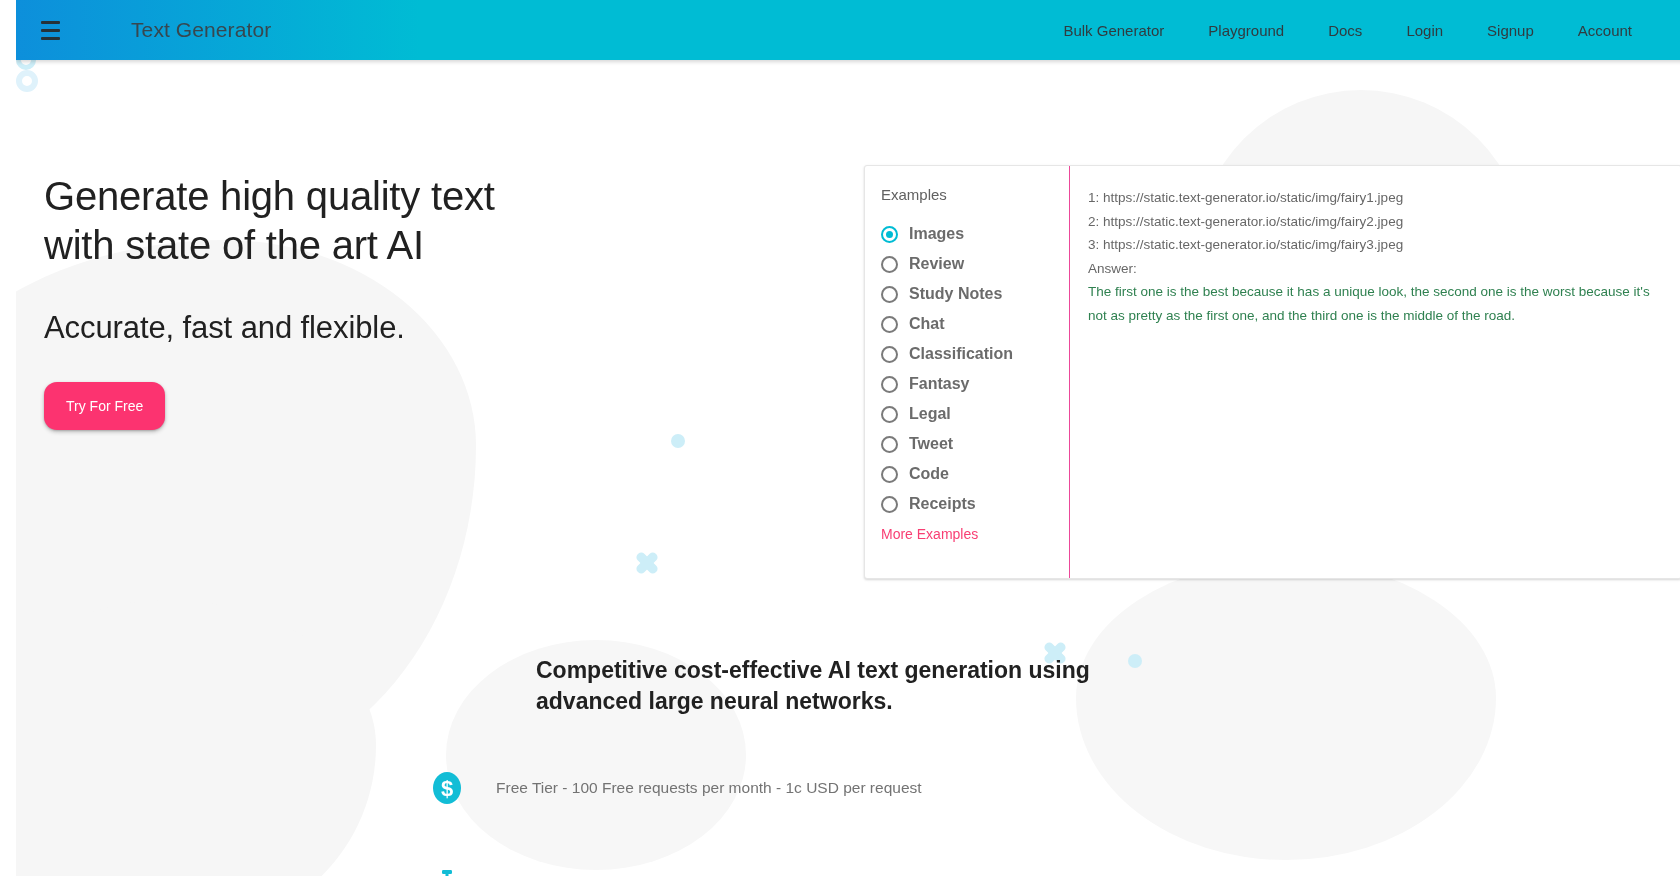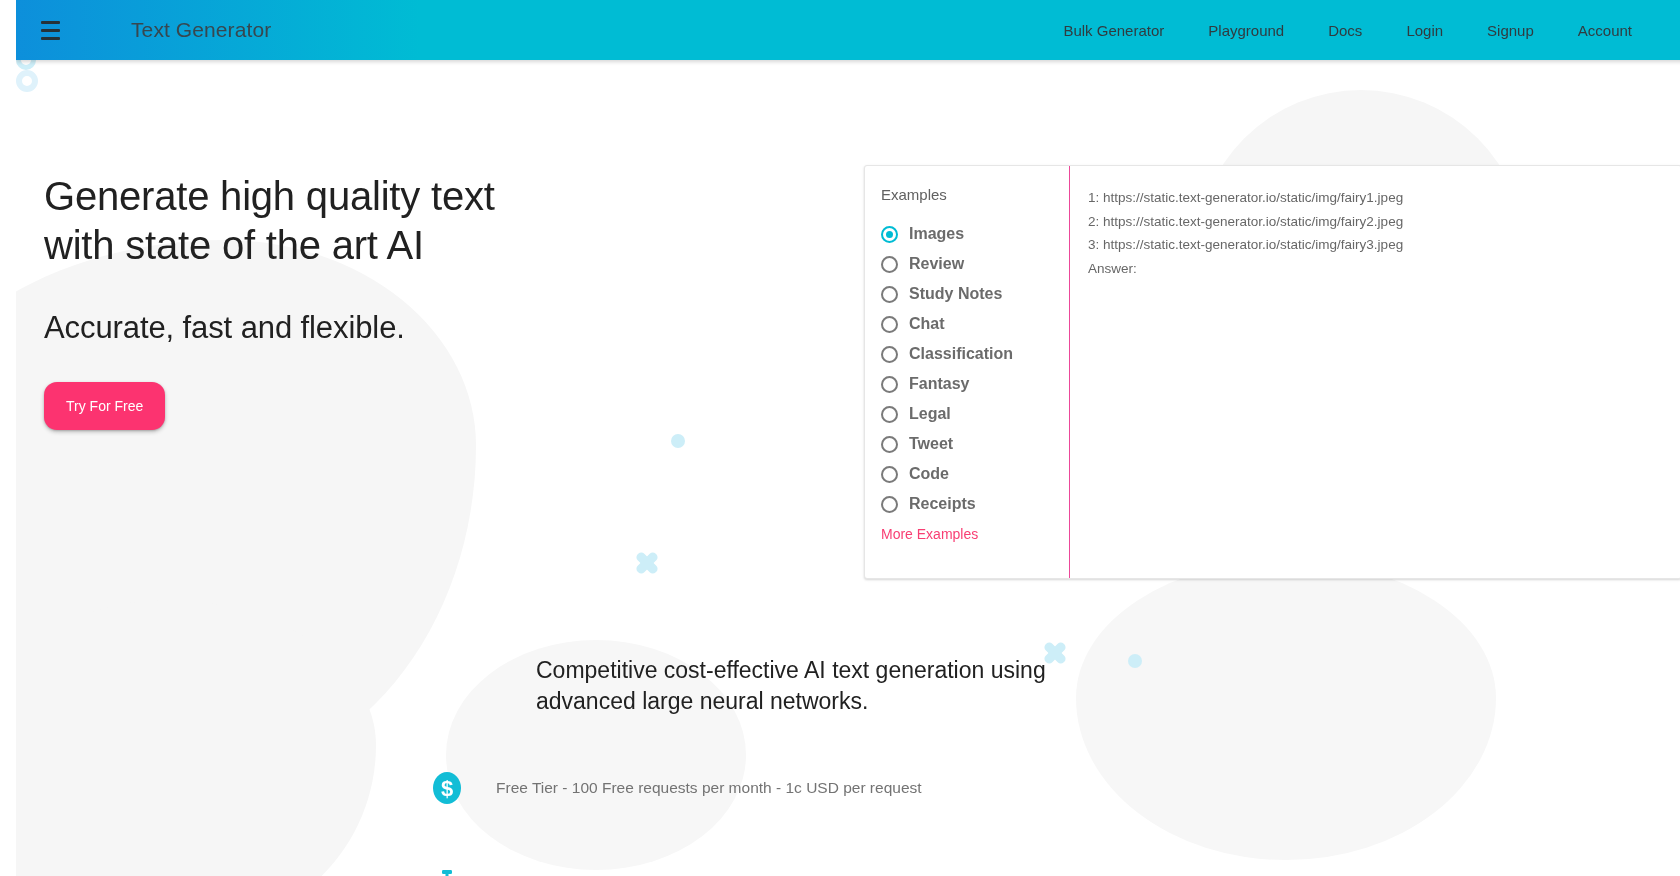--- a/index.html
+++ b/index.html
@@ -305,21 +305,21 @@
     top: 655px;
     width: 100%;
     z-index: 2;
   }
   .feature-head {
     margin-left: 520px;
     max-width: 560px;
     font-size: 23px;
     line-height: 1.33;
     color: #212121;
-    font-weight: 400;
+    font-weight: 700;
   }
   .feature-row {
     display: flex;
     align-items: center;
     margin-top: 55px;
     margin-left: 414px;
   }
   .feature-row.second { margin-top: 65px; }
   .feature-icon {
     width: 34px;
@@ -427,20 +427,21 @@
       </div>
 
       <a class="more-examples">More Examples</a>
     </div>
 
     <div class="examples-right">
       <div class="ex-line">1: https://static.text-generator.io/static/img/fairy1.jpeg</div>
       <div class="ex-line">2: https://static.text-generator.io/static/img/fairy2.jpeg</div>
       <div class="ex-line">3: https://static.text-generator.io/static/img/fairy3.jpeg</div>
       <div class="ex-line">Answer:</div>
+      <div class="ex-answer">The first one is the best because it has a unique look, the second one is the worst because it's not as pretty as the first one, and the third one is the middle of the road.</div>
     </div>
 
   </section>
 
   <section class="feature-section">
     <div class="feature-head">Competitive cost-effective AI text generation using advanced large neural networks.</div>
 
     <div class="feature-row">
       <div class="feature-icon">
         <svg width="34" height="34" viewBox="0 0 34 34" aria-hidden="true">

